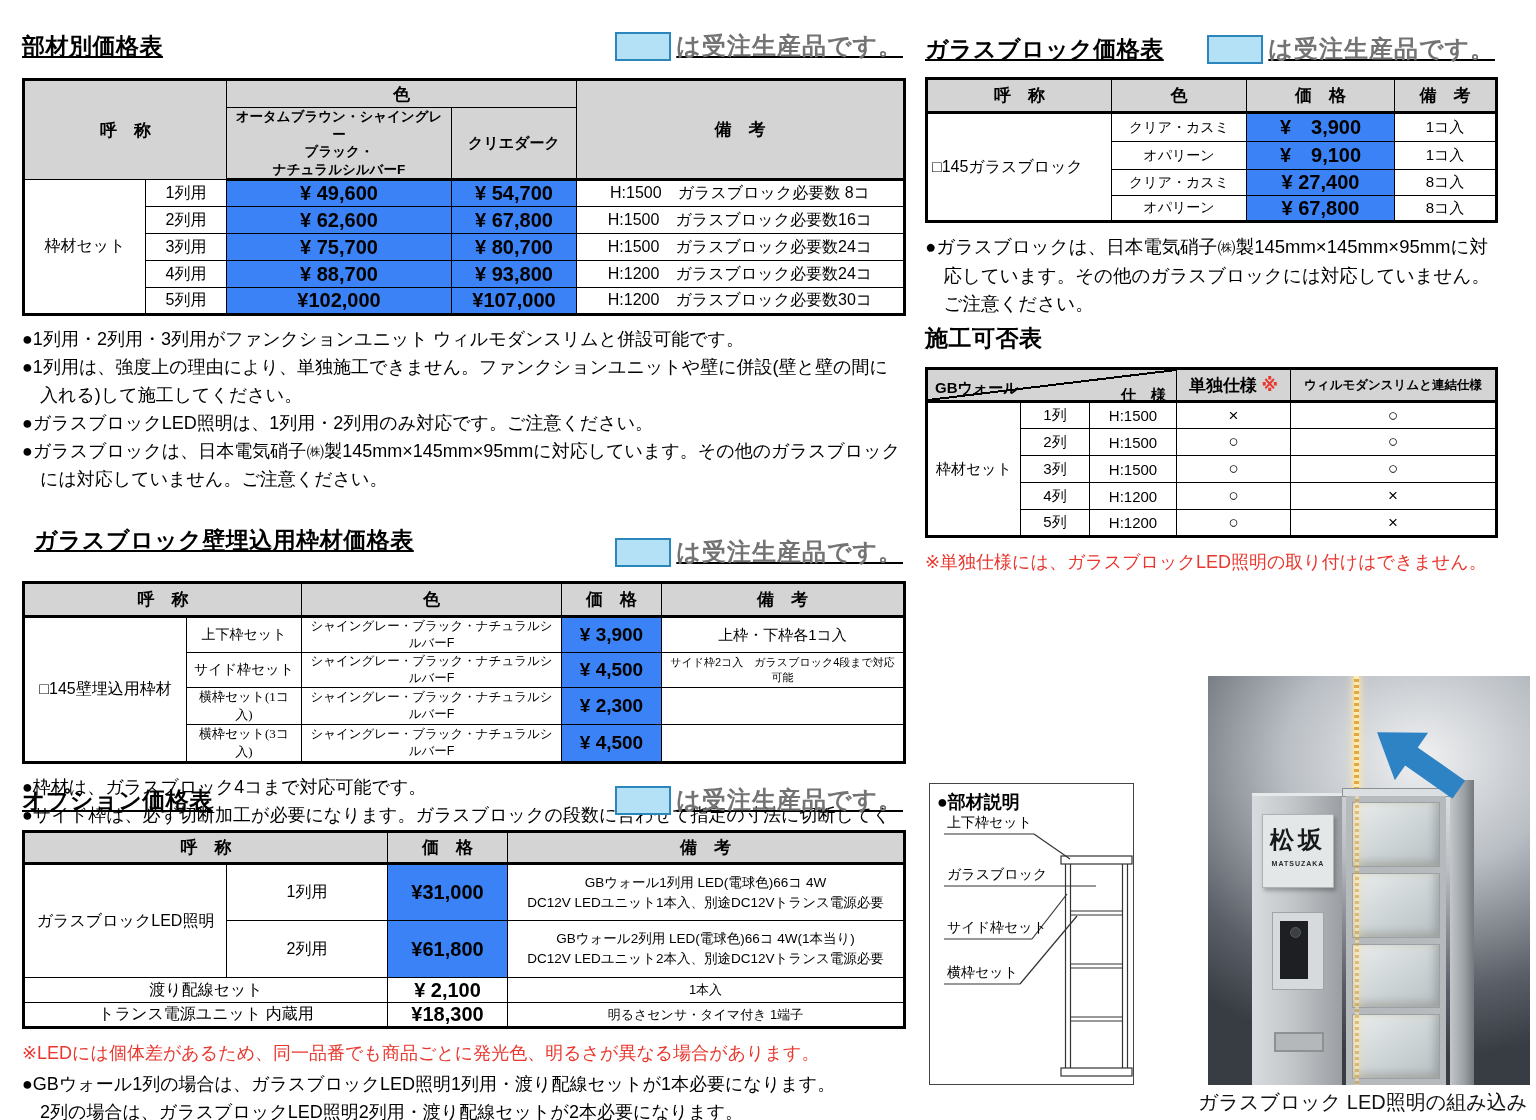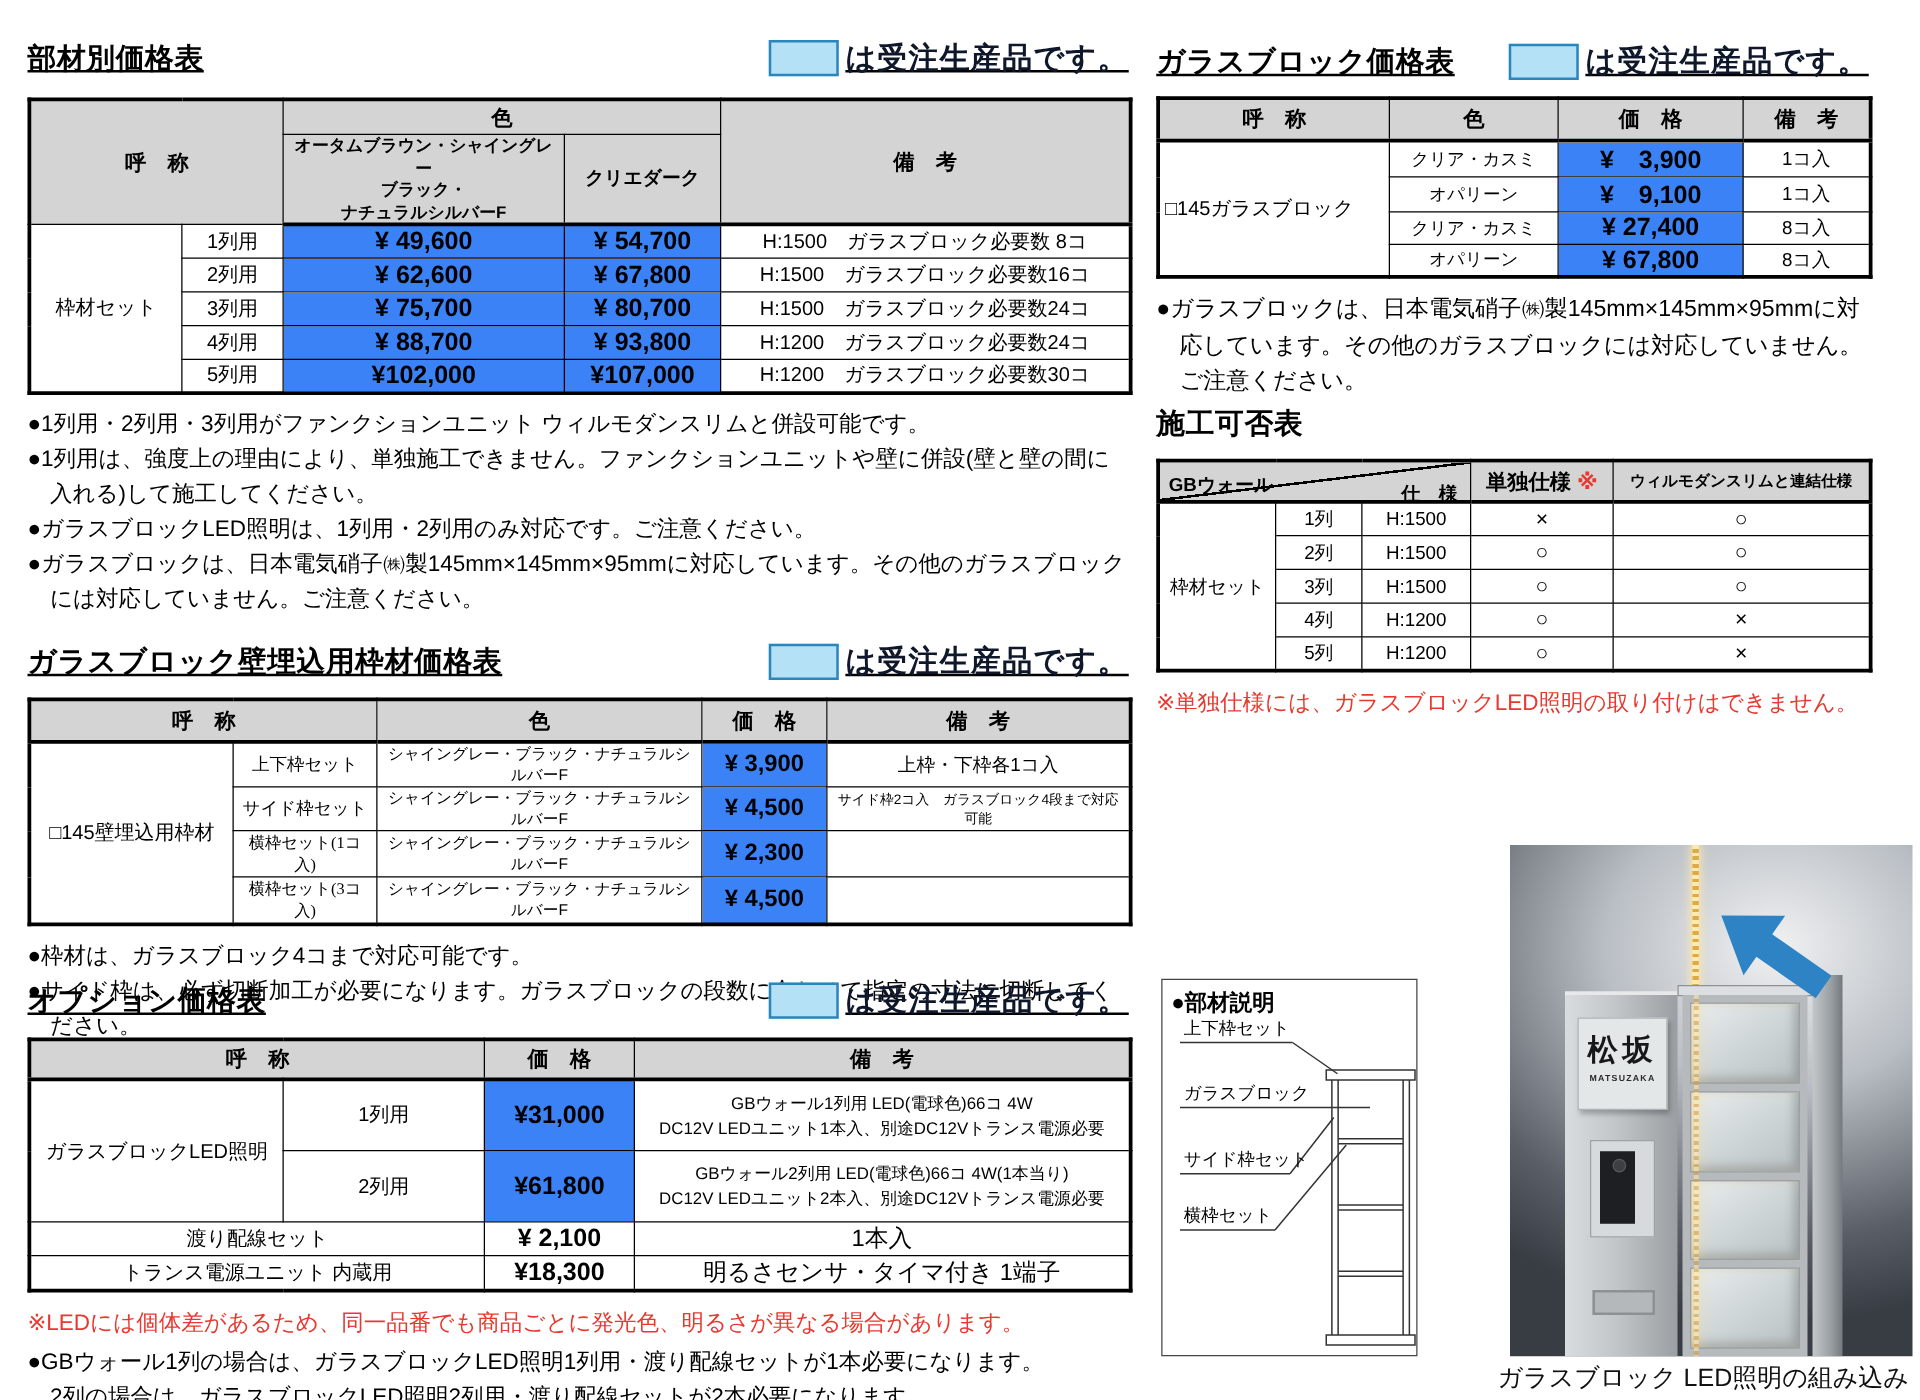--- a/index.html
+++ b/index.html
@@ -6,21 +6,21 @@
   .page {
     position:relative; width:1536px; height:1120px; background:#fff;
     font-family:"Liberation Sans","DejaVu Sans",sans-serif; color:#000;
     overflow:hidden;
   }
   
   .title-row { display:flex; justify-content:space-between; align-items:flex-end;text-decoration:underline; }
   .sec-title { font-size:23px; font-weight:bold; letter-spacing:0.5px; }
   .legend { display:flex; align-items:center; gap:5px; }
   .legend .swatch { width:52px; height:25px; background:#b4e1f6; border:2px solid #2b86bc; }
-  .legend .legend-label { font-size:24px; font-weight:bold; color:#0f172a; letter-spacing:1px; }
+  .legend .legend-label { font-size:24px; font-weight:bold; color:#737373; letter-spacing:1px; }
   
   table.t { border-collapse:collapse; table-layout:fixed; border:3px solid #000; }
   table.t th, table.t td { border:1.5px solid #000; padding:0 4px; text-align:center; overflow:hidden; }
   table.t th { background:#d4d4d5; font-weight:bold; font-size:17px; }
   table.t thead tr.last th, table.t thead tr.only th { border-bottom:3px solid #000; }
   td.blue { background:#3b82f6; }
   td.price { font-weight:bold; font-size:20px; }
   td.group { font-size:16px; }
   td.sub { font-size:16px; }
   td.note-cell { font-size:16px; }
@@ -42,21 +42,21 @@
   .t2 td.price { font-size:19px; }
   .t2 td.note-cell { font-size:15px;margin-left:32px; }
   .t2 td.note-cell.small { font-size:11px; }
   
   .t3 { width:881px; }
   .t3 thead tr { height:32px; }
   .t3 tr.tall { height:57px; }
   .t3 tr.short { height:25px; }
   .t3 td.note2 { font-size:13.5px; line-height:1.45; }
   .t3 td.note2 span { display:block; }
-  .t3 td.note-cell { font-size:19px; }
+  .t3 td.note-cell { font-size:13px; }
   
   .t4 { width:570px; }
   .t4 thead tr { height:34px; }
   .t4 tbody tr { height:26px; }
   .t4 td.colorname { font-size:14px; }
   .t4 td.note-cell { font-size:15px; }
   
   .t5 { width:570px; }
   .t5 thead tr { height:33px; }
   .t5 tbody tr { height:27px; }
@@ -194,21 +194,21 @@
     <ul class="notes">
       <li>●1列用・2列用・3列用がファンクションユニット ウィルモダンスリムと併設可能です。</li>
       <li>●1列用は、強度上の理由により、単独施工できません。ファンクションユニットや壁に併設(壁と壁の間に入れる)して施工してください。</li>
       <li>●ガラスブロックLED照明は、1列用・2列用のみ対応です。ご注意ください。</li>
       <li>●ガラスブロックは、日本電気硝子㈱製145mm×145mm×95mmに対応しています。その他のガラスブロックには対応していません。ご注意ください。</li>
     </ul>
   </section>
 
   <section class="abs" id="block-wall">
     <div class="title-row">
-      <h2 class="sec-title" style="margin:0">ガラスブロック壁埋込用枠材価格表</h2>
+      <h2 class="sec-title" style="margin:12px">ガラスブロック壁埋込用枠材価格表</h2>
       <div class="legend">
         <span class="swatch"></span>
         <span class="legend-label">は受注生産品です。</span>
       </div>
     </div>
     <table class="t t2">
       <colgroup>
           <col style="width:163px">
           <col style="width:115px">
           <col style="width:260px">

